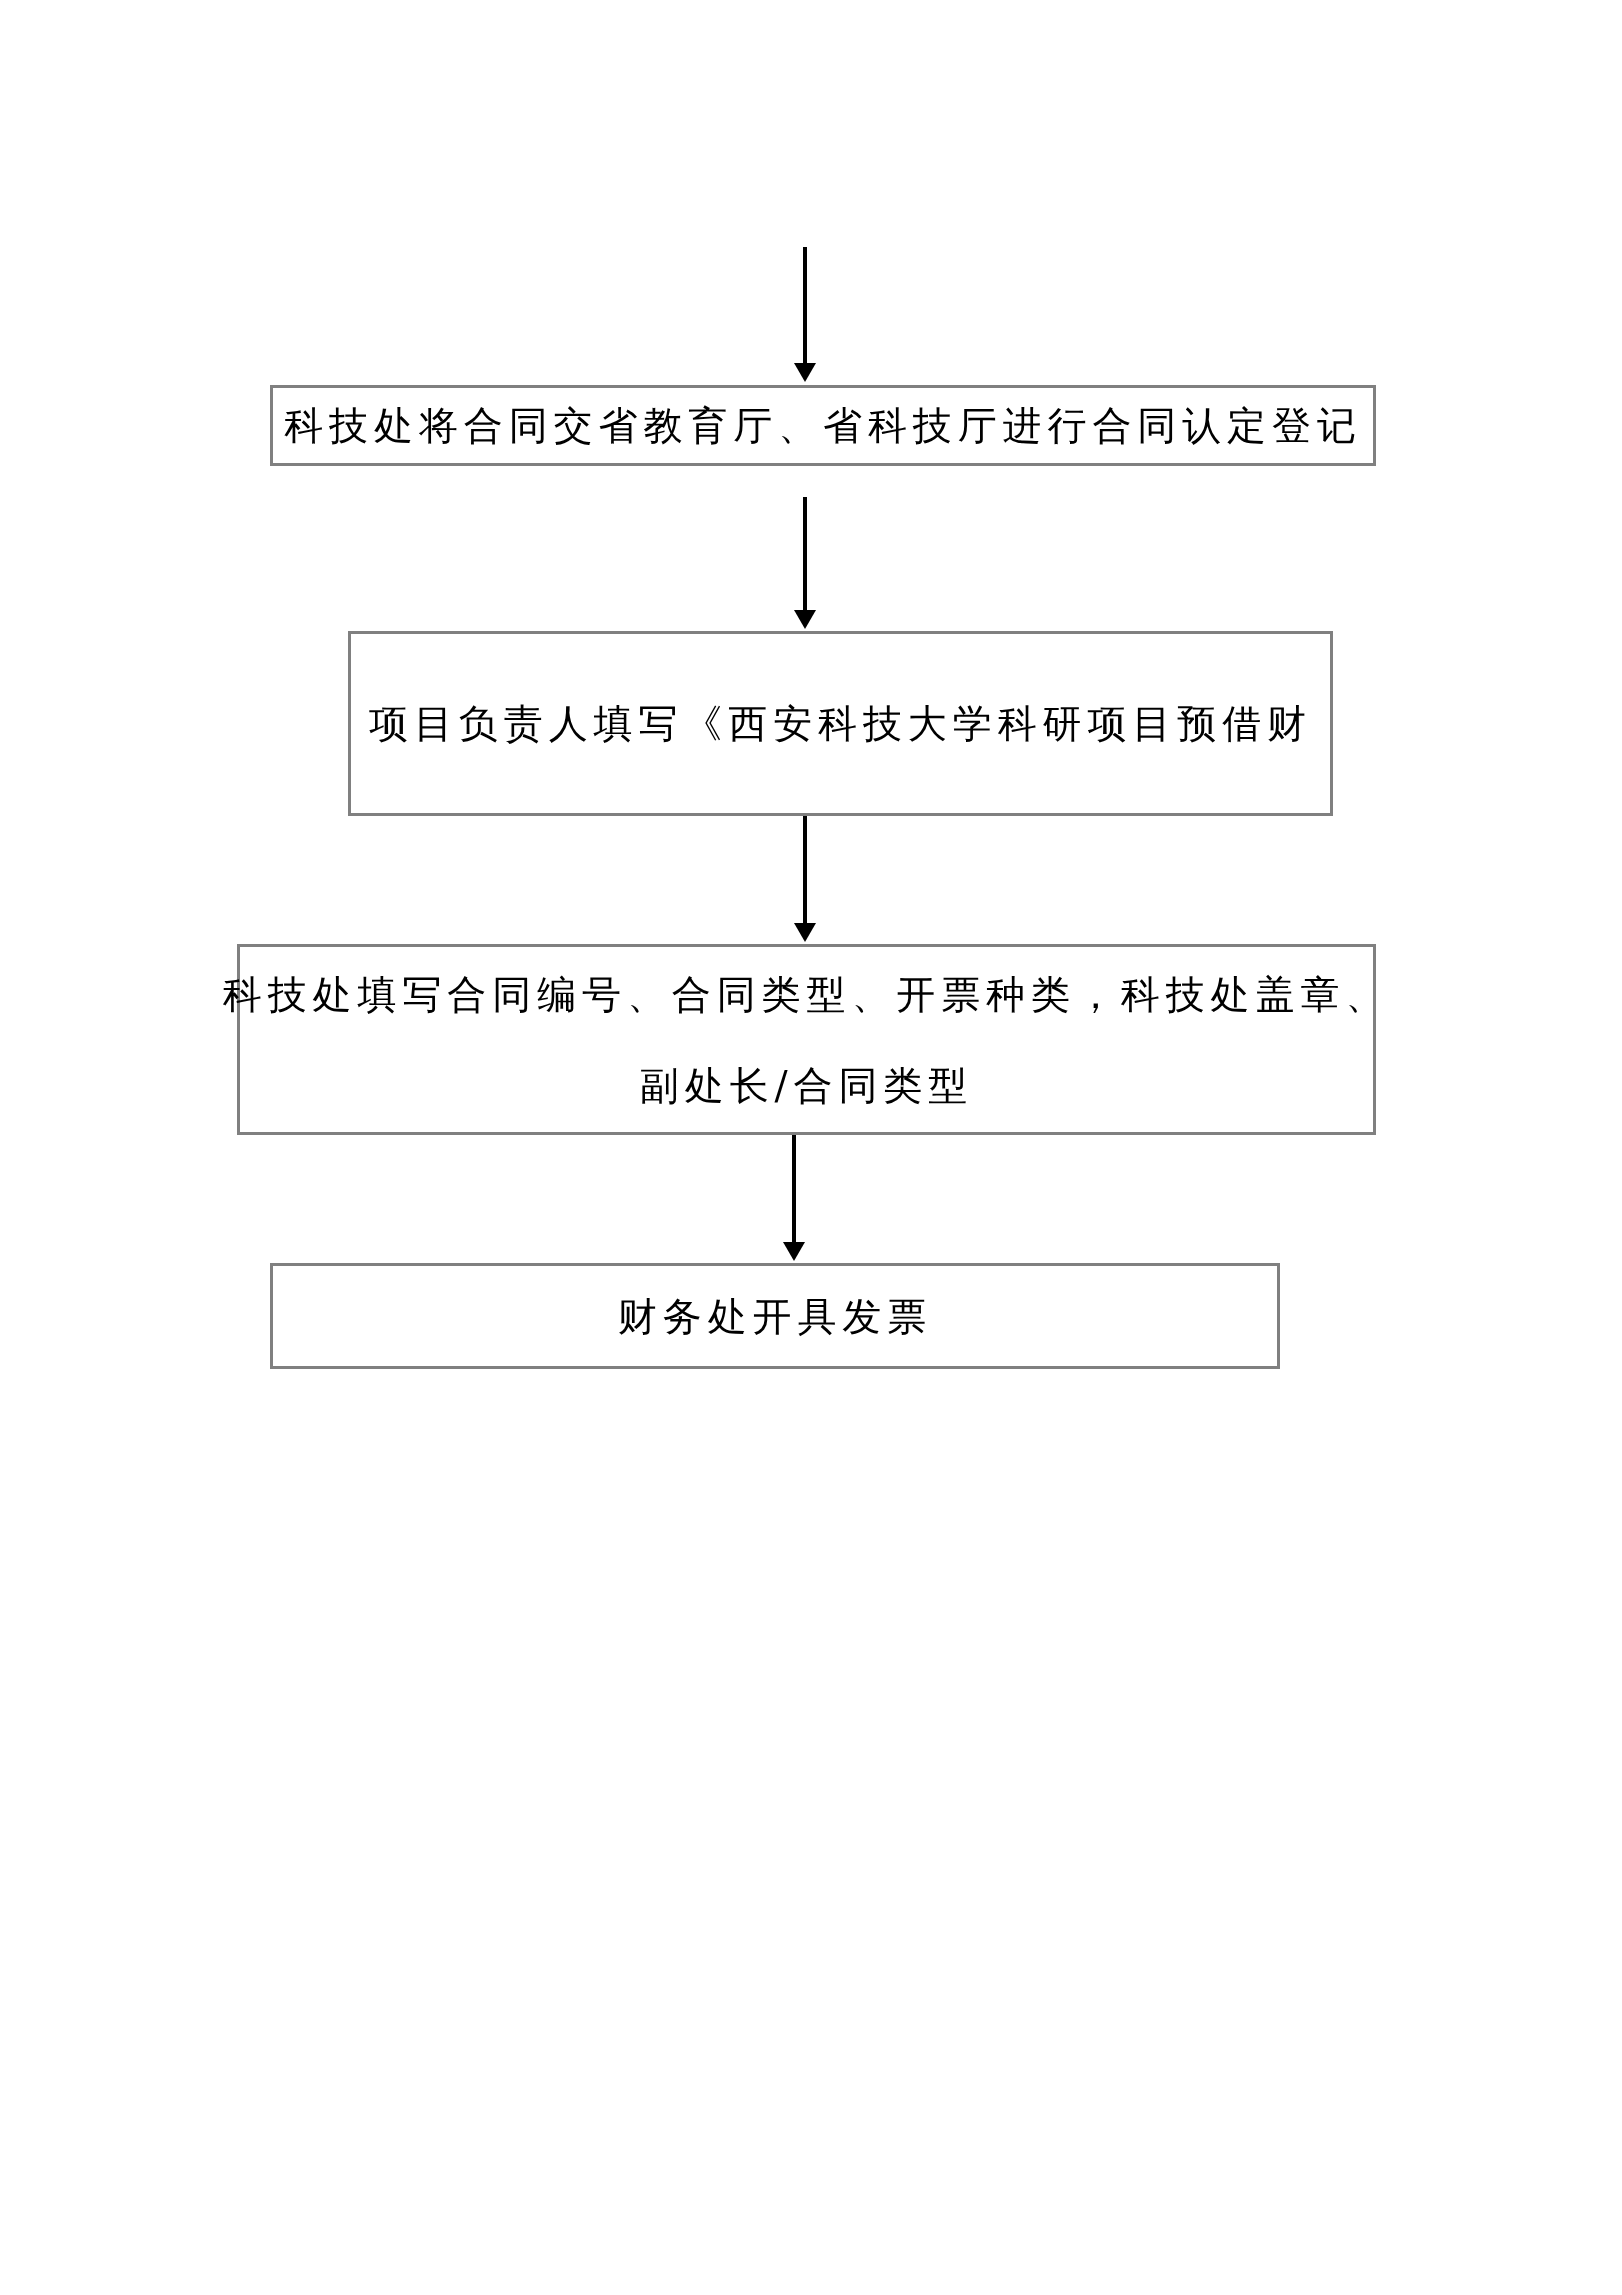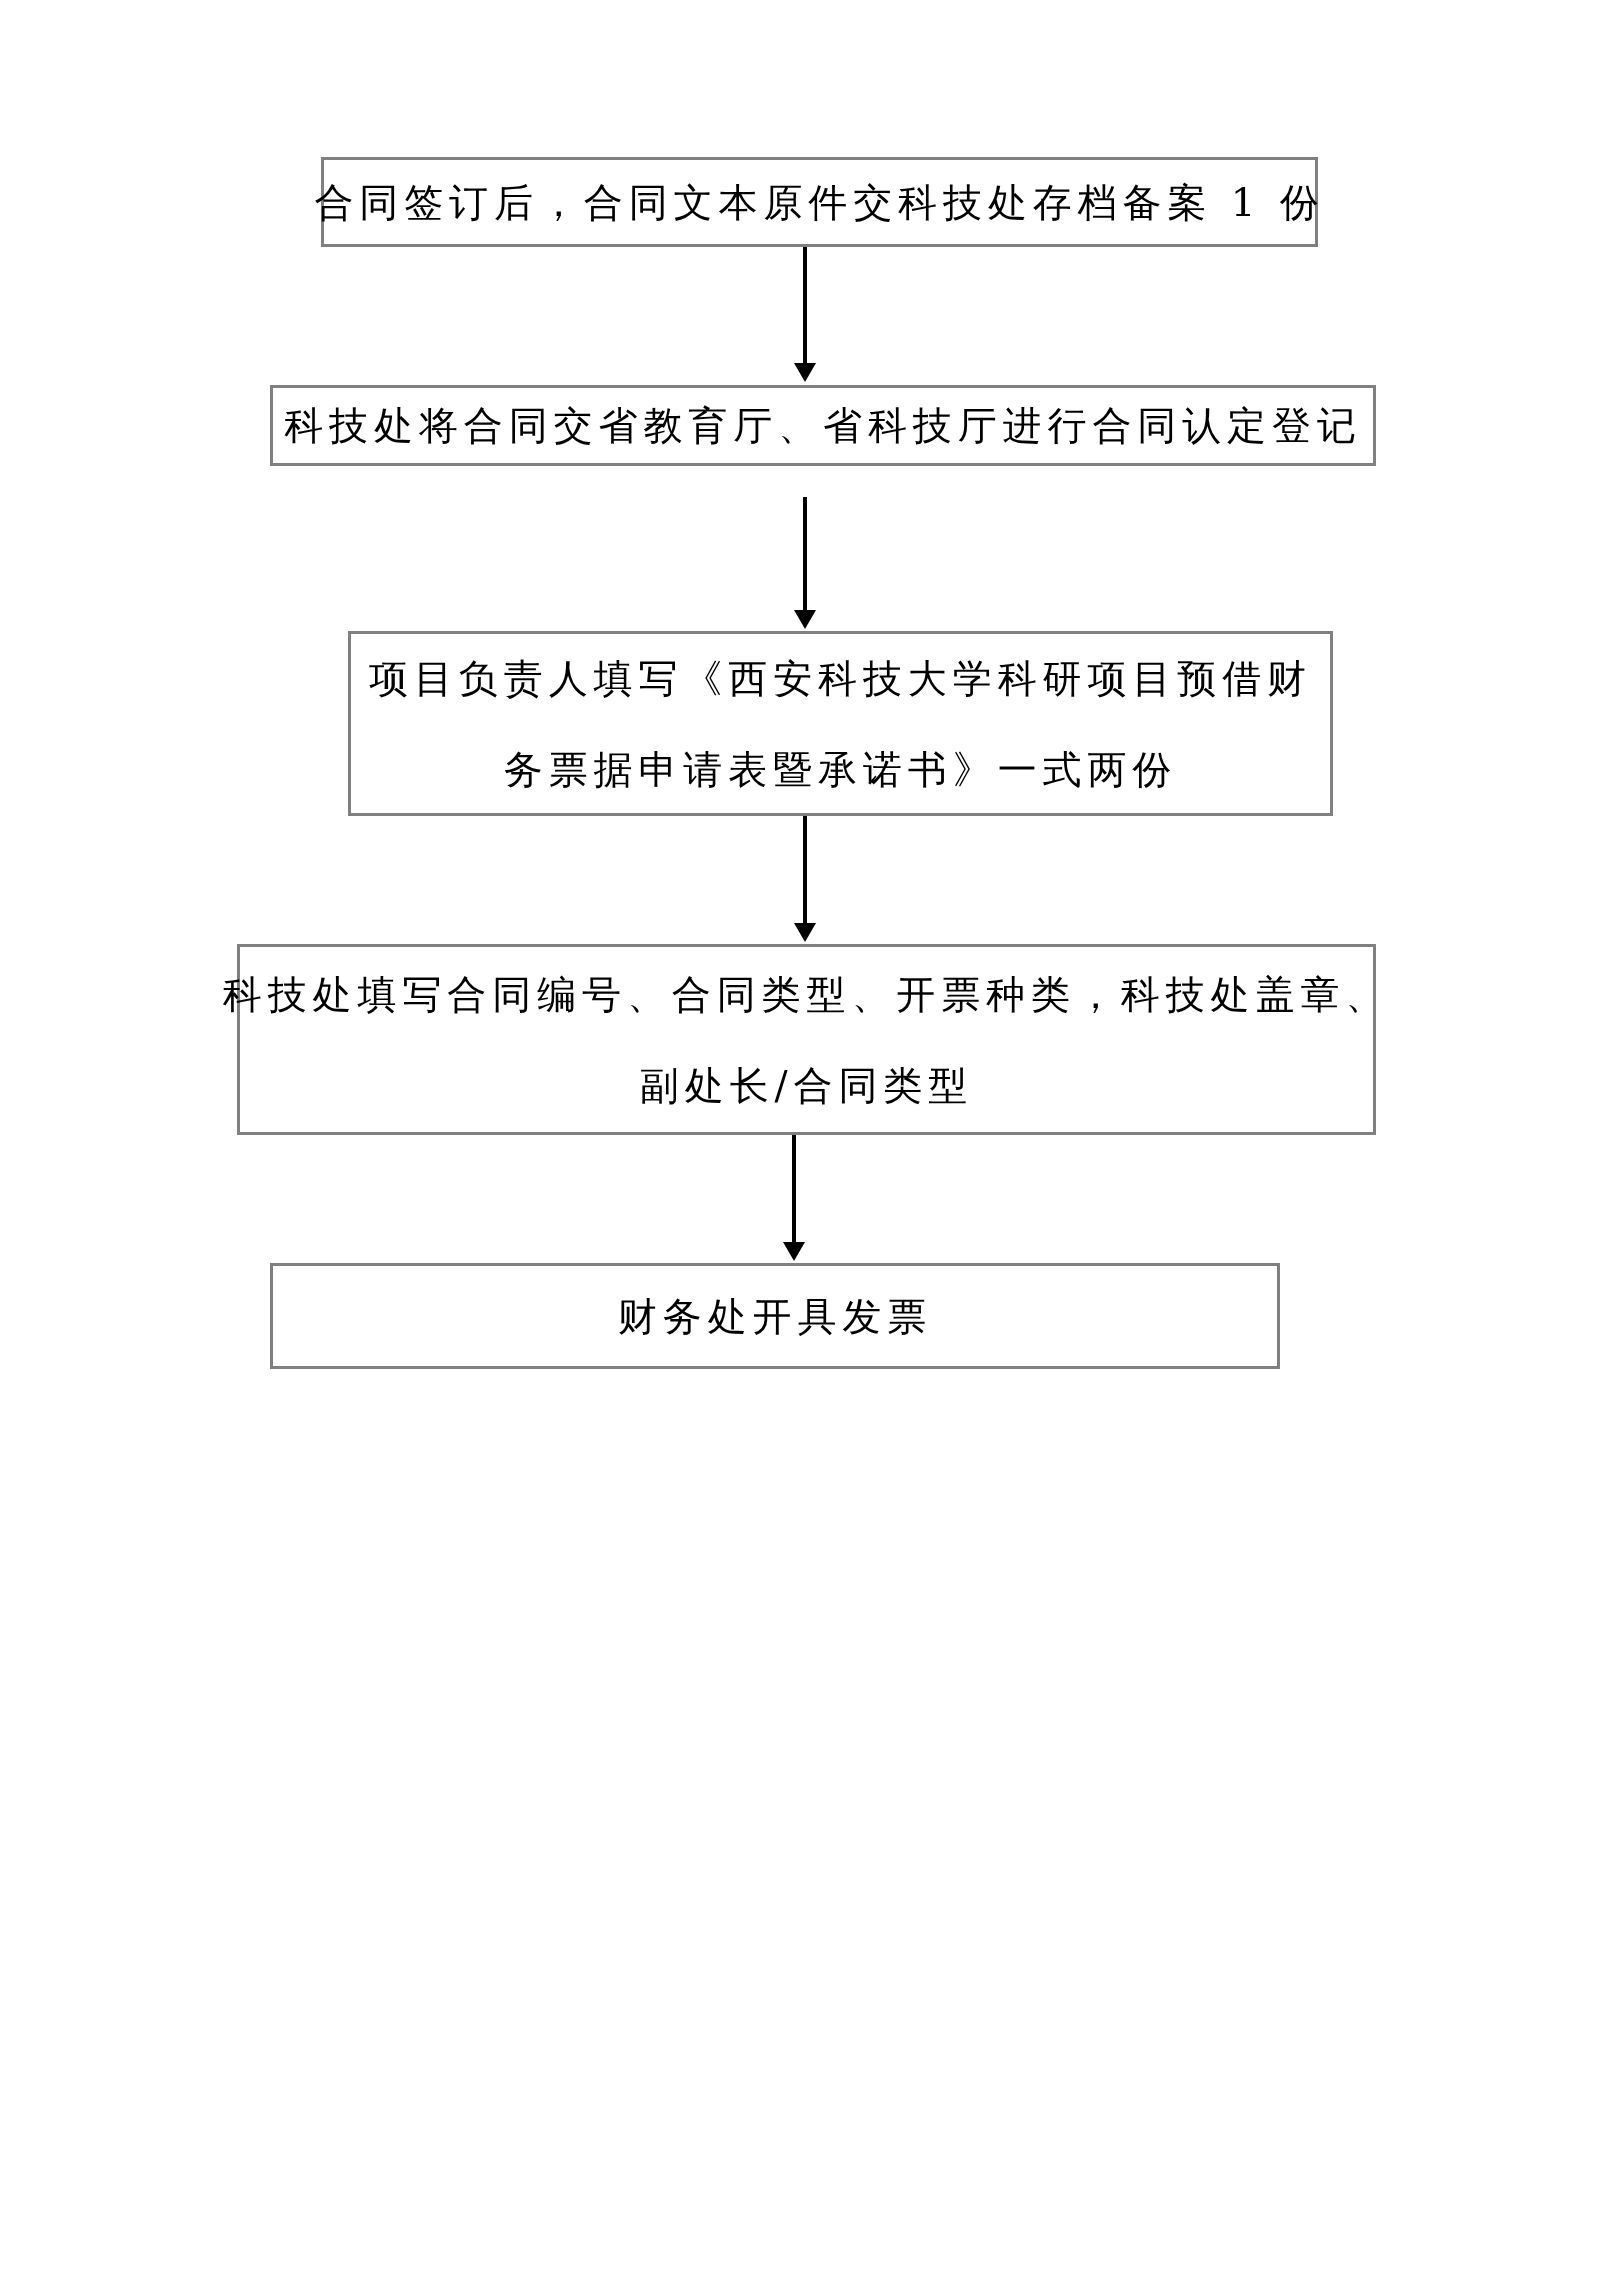--- a/index.html
+++ b/index.html
@@ -55,41 +55,37 @@
     border-left: 11.8px solid transparent;
     border-right: 11.8px solid transparent;
     border-top: 19.6px solid var(--arrow, #000000);
   }
 </style>
 </head>
 <body>
 
 <div class="page">
 
-  <div class="flow-box" style="left:321px; top:157px; width:997px; height:90px;">
-    <div class="flow-line">合同签订后，合同文本原件交科技处存档备案 1 份</div>
-  </div>
 
   <div class="flow-arrow" style="left:793px; top:247px; height:135px;">
     <div class="arrow-line"></div>
     <div class="arrow-head"></div>
   </div>
 
   <div class="flow-box" style="left:270px; top:385px; width:1106px; height:81px;">
     <div class="flow-line">科技处将合同交省教育厅、省科技厅进行合同认定登记</div>
   </div>
 
   <div class="flow-arrow" style="left:793px; top:497px; height:132px;">
     <div class="arrow-line"></div>
     <div class="arrow-head"></div>
   </div>
 
   <div class="flow-box" style="left:348px; top:631px; width:985px; height:185px;">
     <div class="flow-line">项目负责人填写《西安科技大学科研项目预借财</div>
-    <div class="flow-line">务票据申请表暨承诺书》一式两份</div>
   </div>
 
   <div class="flow-arrow" style="left:793px; top:816px; height:126px;">
     <div class="arrow-line"></div>
     <div class="arrow-head"></div>
   </div>
 
   <div class="flow-box" style="left:237px; top:944px; width:1139px; height:191px;">
     <div class="flow-line">科技处填写合同编号、合同类型、开票种类，科技处盖章、</div>
     <div class="flow-line">副处长/合同类型</div>

